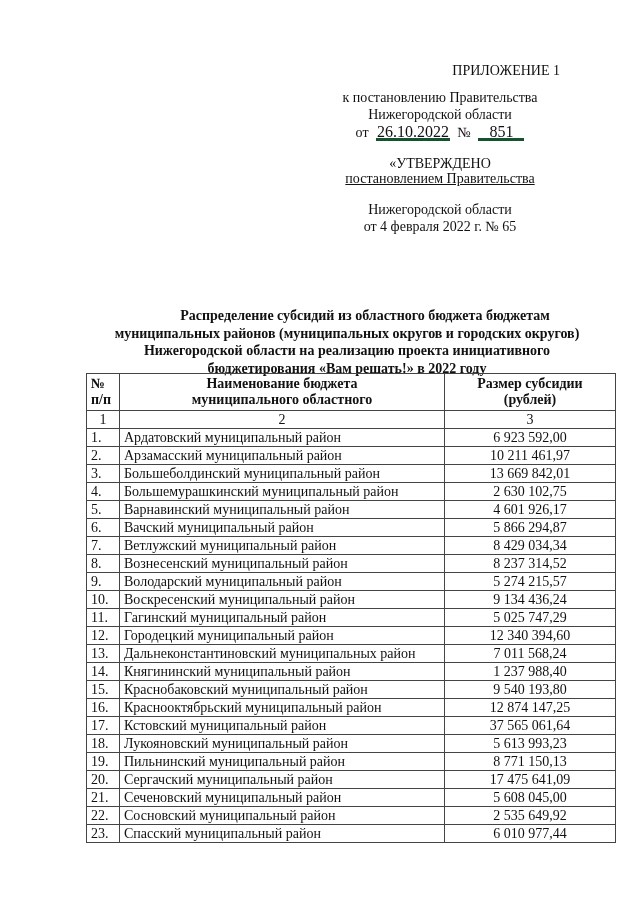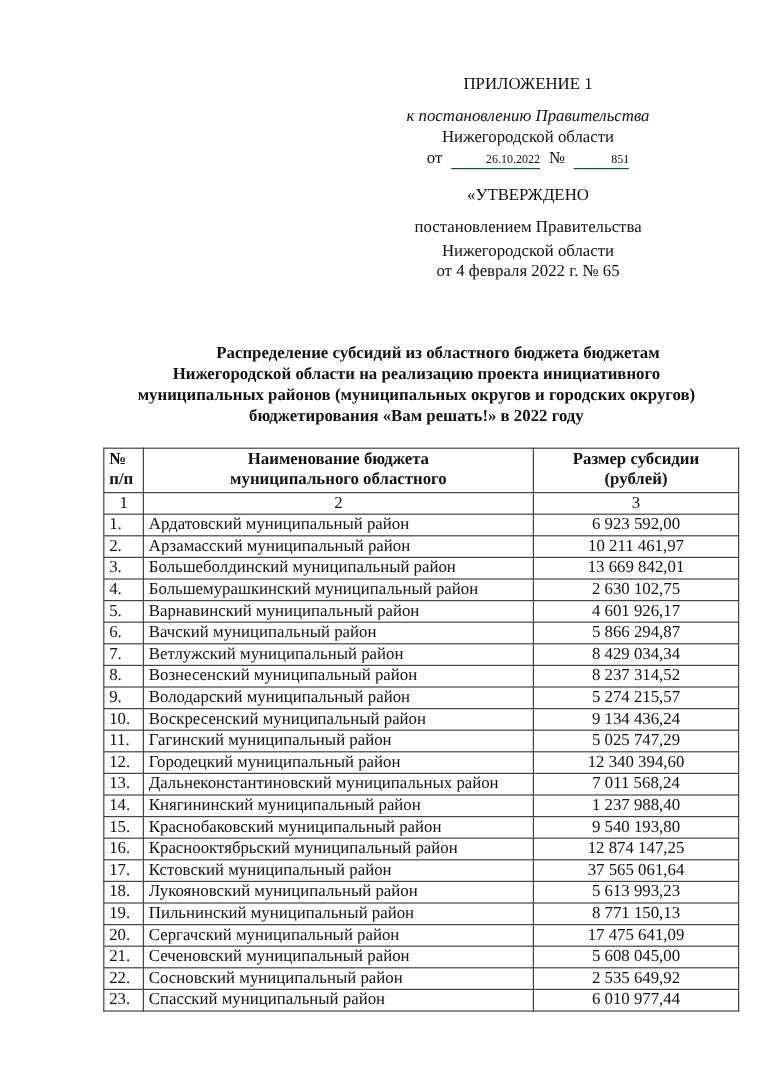--- a/index.html
+++ b/index.html
@@ -3,38 +3,38 @@
 <meta charset="utf-8">
 <style>
   html, body { margin: 0; padding: 0; background: #ffffff; }
   body {
     width: 640px; height: 905px; position: relative; overflow: hidden;
     font-family: "Liberation Serif", "DejaVu Serif", serif;
     color: #111;
   }
   .appendix { position: absolute; left: 320px; width: 240px; text-align: center; font-size: 14px; line-height: 17px; }
   .a1 { top: 62px; }
-  .a1 .l1 { position:absolute; top:0; left:0; width:240px; }
-  .a1 .l2 { position:absolute; top:27px; left:0; width:240px;font-style:italic; }
+  .a1 .l1 { position:absolute; top:0; left:0; width:240px;text-align:right; }
+  .a1 .l2 { position:absolute; top:27px; left:0; width:240px; }
   .a1 .l3 { position:absolute; top:44px; left:0; width:240px; }
   .a1 .l4 { position:absolute; top:62px; left:0; width:240px; }
-  .uline { display:inline-block; border-bottom: 1px solid #14532d; font-size: 10px; line-height: 12px; text-align:right; vertical-align: baseline; }
+  .uline { display:inline-block; border-bottom: 3px solid #14532d; font-size: 16px; line-height: 12px; text-align:center; vertical-align: baseline; }
   .u-date { width: 74px; margin: 0 4px; }
   .u-num { width: 46px; margin-left: 4px; }
   .a2 { top: 155px; }
   .a2 .l1 { position:absolute; top:0; left:0; width:240px; }
-  .a2 .l2 { position:absolute; top:26px; left:0; width:240px; }
+  .a2 .l2 { position:absolute; top:15px; left:0; width:240px;text-decoration:underline; }
   .a2 .l3 { position:absolute; top:46px; left:0; width:240px; }
   .a2 .l4 { position:absolute; top:63px; left:0; width:240px; }
 
   .heading {
     position: absolute; left: 82px; width: 530px; top: 286px;
     text-align: center; font-weight: bold; font-size: 14px; line-height: 17.5px;
   }
-  .heading .first { text-indent: 36px; }
+  .heading .first { text-indent: 36px; margin-top: 21px; }
 
   table.grid {
     position: absolute; left: 86px; top: 373px; width: 530px;
     border-collapse: collapse; font-size: 14px;
   }
   table.grid td, table.grid th {
     border: 1px solid #444; padding: 0 4px; height: 17px; line-height: 16px;
     font-weight: normal;
   }
   table.grid th { font-weight: bold; text-align: center; line-height: 16px; padding: 2px 4px; }
@@ -64,22 +64,22 @@
 
 <div class="appendix a2">
   <div class="l1">«УТВЕРЖДЕНО</div>
   <div class="l2">постановлением Правительства</div>
   <div class="l3">Нижегородской области</div>
   <div class="l4">от 4 февраля 2022 г. № 65</div>
 </div>
 
 <div class="heading">
   <div class="first">Распределение субсидий из областного бюджета бюджетам</div>
+  <div>муниципальных районов (муниципальных округов и городских округов)</div>
   <div>Нижегородской области на реализацию проекта инициативного</div>
-  <div>муниципальных районов (муниципальных округов и городских округов)</div>
   <div>бюджетирования «Вам решать!» в 2022 году</div>
 </div>
 
 <table class="grid">
   <thead>
     <tr>
       <th class="c1">
         <div>№</div>
         <div>п/п</div>
       </th>

